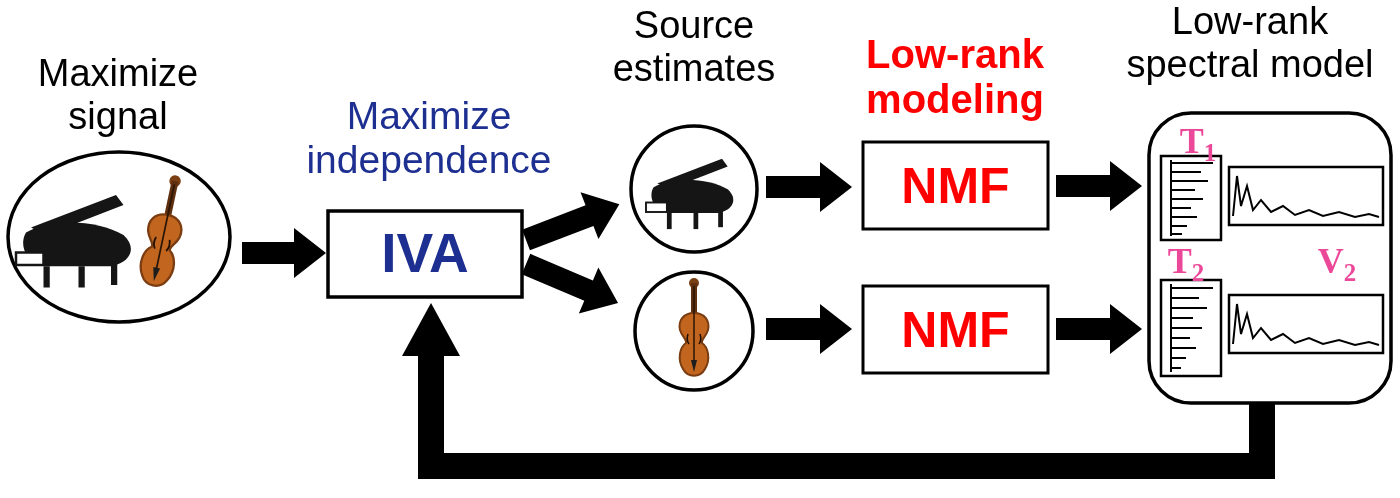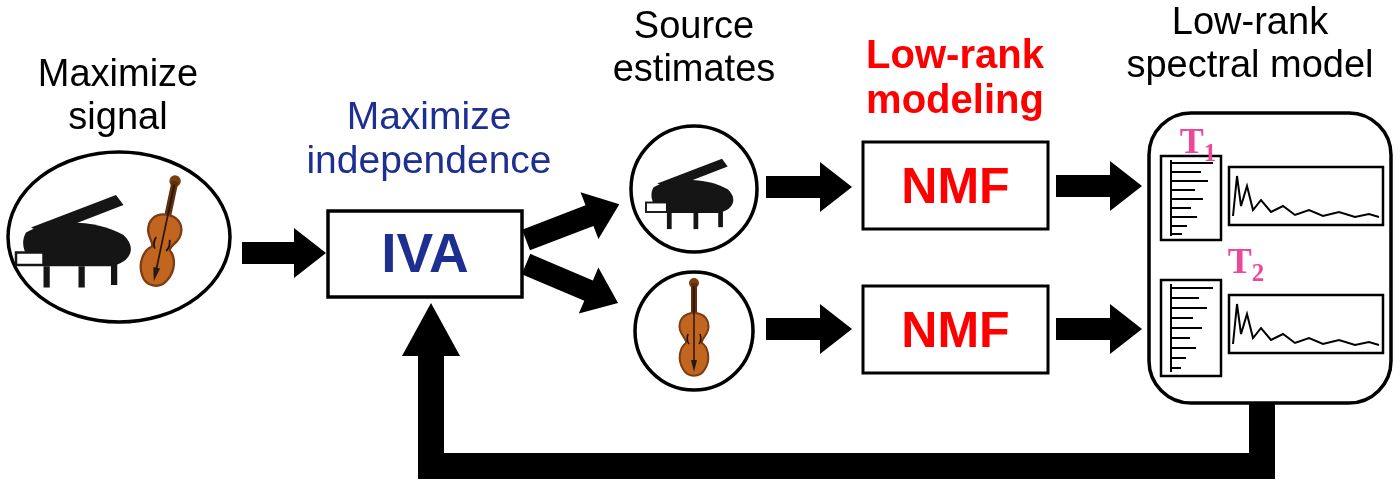--- a/index.html
+++ b/index.html
@@ -36,21 +36,21 @@
     position:absolute;
     text-align:center;
     font-family:"Liberation Serif",serif;
     font-weight:700;
     font-size:36px;
     color:#ec4899;
   }
   .mat sub{font-size:25px;line-height:0;}
   .mat-t1{left:1166px;top:120px;width:64px;}
   .mat-v1{left:1296px;top:120px;width:82px;}
-  .mat-t2{left:1214px;top:240px;width:64px;}
+  .mat-t2{left:1154px;top:240px;width:64px;}
   .mat-v2{left:1296px;top:240px;width:82px;}
 </style>
 </head>
 <body>
 
 <div id="stage">
 
   <svg id="gfx" width="1400" height="498" viewBox="0 0 1400 498" xmlns="http://www.w3.org/2000/svg">
     <defs>
       <g id="piano-shape">
@@ -150,14 +150,15 @@
 estimates</div>
   <div class="lbl lbl-lrmod">Low-rank
 modeling</div>
   <div class="lbl lbl-nmf1">NMF</div>
   <div class="lbl lbl-nmf2">NMF</div>
   <div class="lbl lbl-lrspec">Low-rank
 spectral model</div>
 
   <div class="mat mat-t1"><span>T</span><sub>1</sub></div>
   <div class="mat mat-t2"><span>T</span><sub>2</sub></div>
+  <div class="mat mat-v2"><span>V</span><sub>2</sub></div>
 
 </div>
 
 </body></html>

